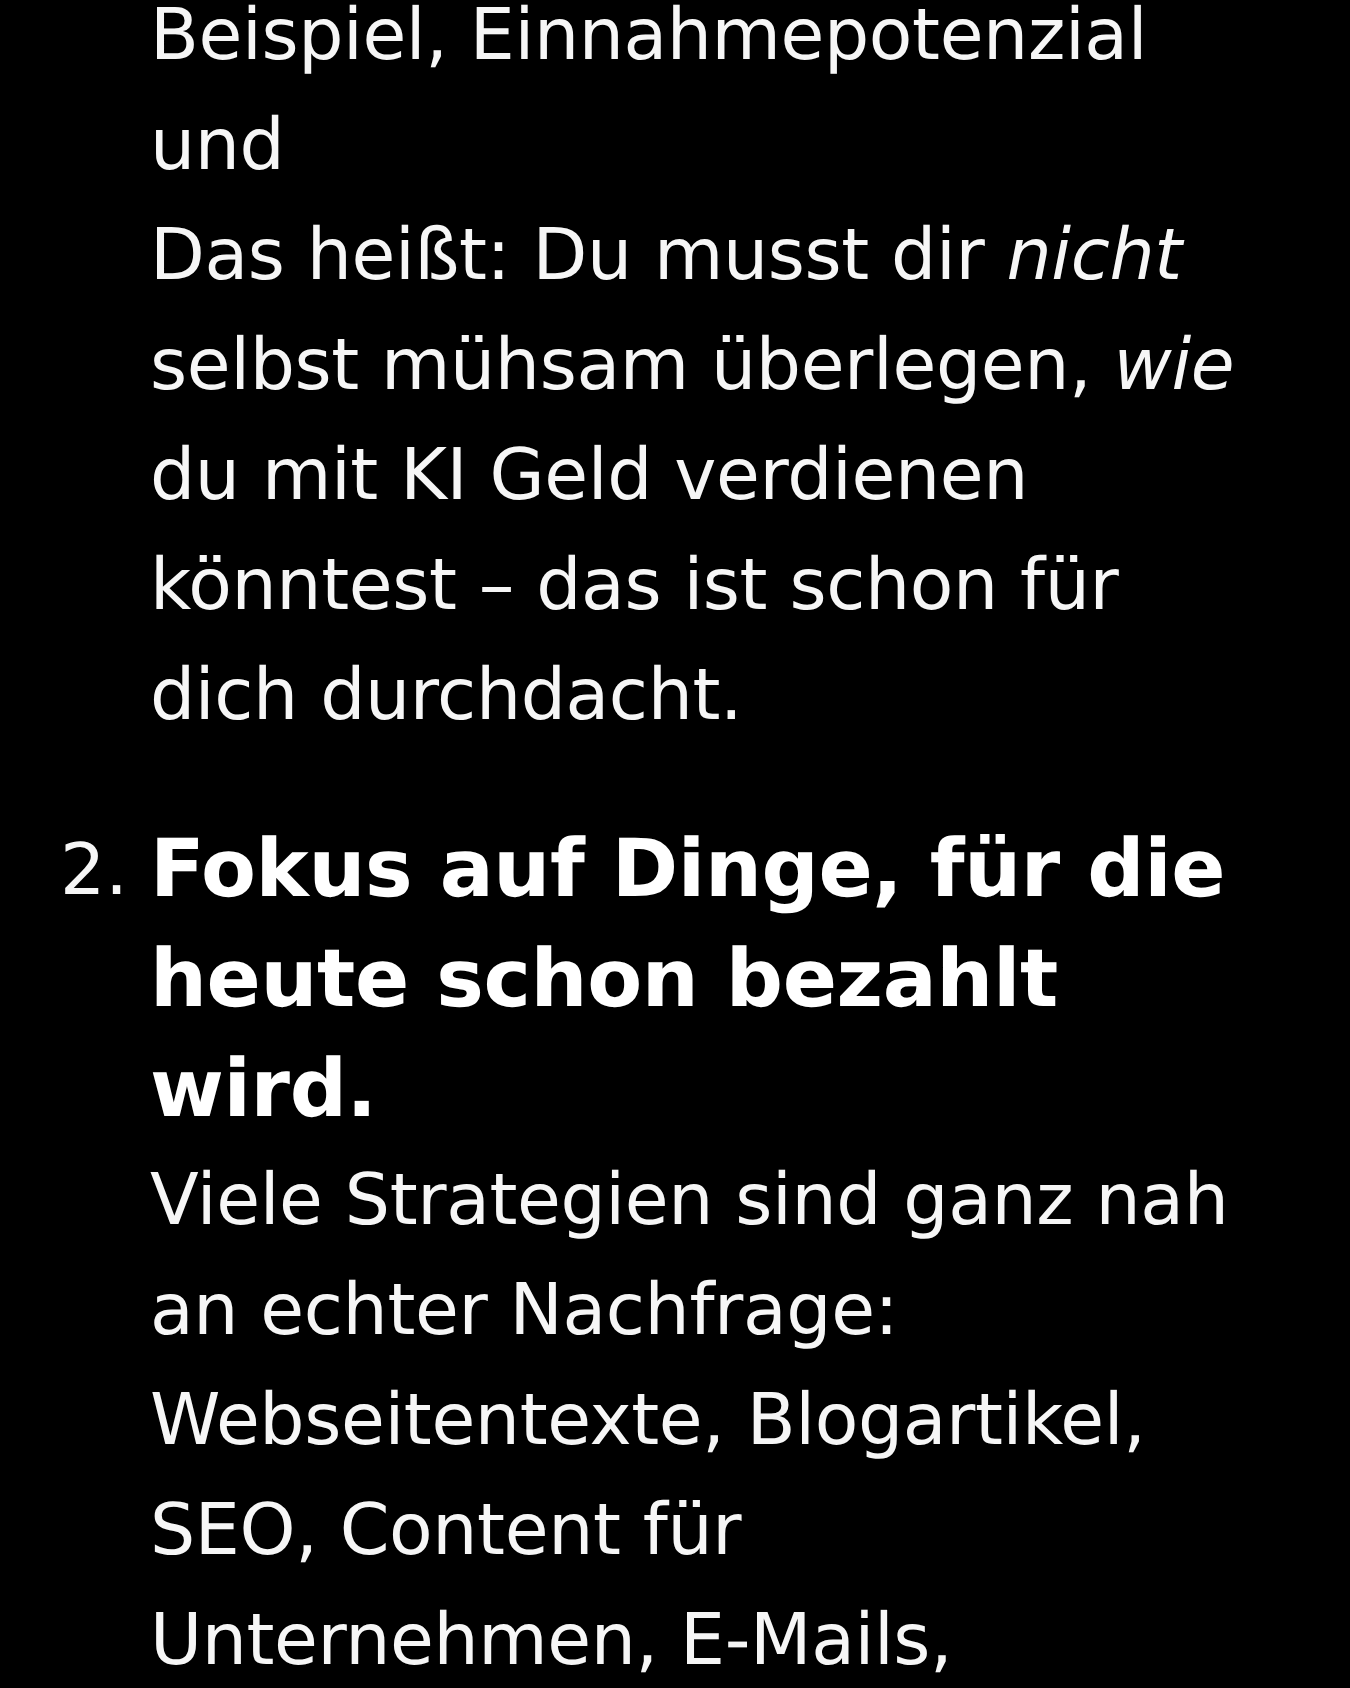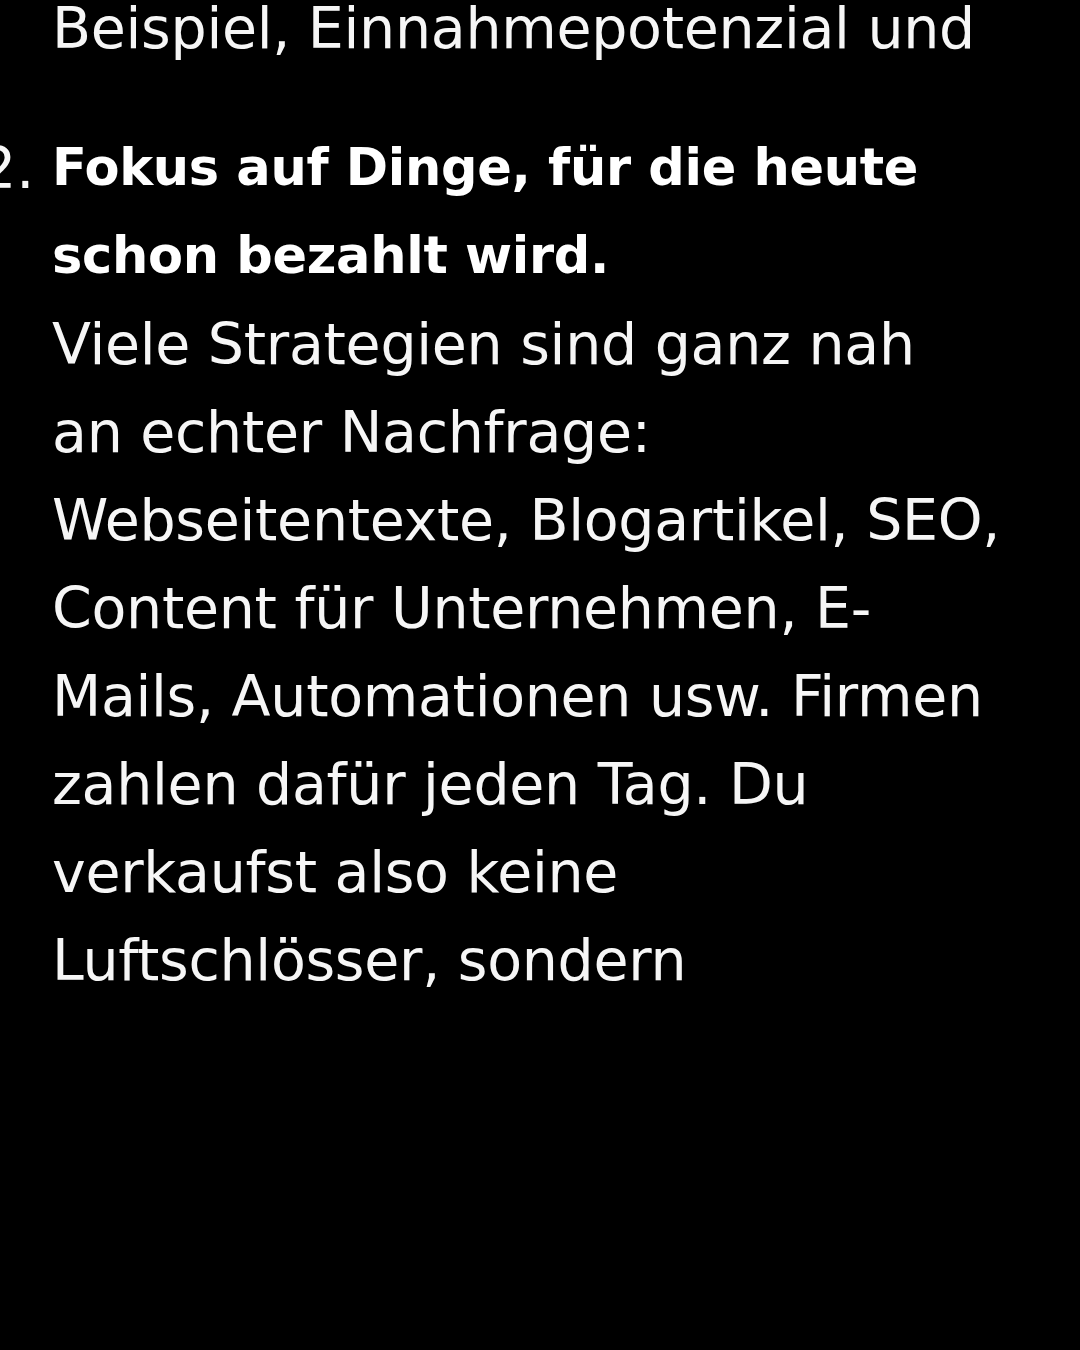--- a/index.html
+++ b/index.html
@@ -14,21 +14,21 @@
     font-family: "DejaVu Sans", sans-serif;
     color: #ffffff;
   }
 
   .page {
     width: 1080px;
     height: 1187px;
     background: #000000;
     position: relative;
     box-sizing: border-box;
-    padding: 0 78px 0 52px;
+    padding: 0 78px 0 120px;
     border-radius: 16px;
   }
 
   .flow {
     position: relative;
     top: -16px;
   }
 
   .para {
     font-size: 57px;
@@ -55,21 +55,21 @@
     position: absolute;
     left: -72px;
     top: 0;
     font-size: 57px;
     line-height: 88px;
     color: #f6f6f6;
   }
 
   .item-heading {
     font-weight: 700;
-    font-size: 51px;
+    font-size: 64px;
     line-height: 88px;
     letter-spacing: -0.3px;
     color: #ffffff;
     margin: 0;
   }
 
   .item-body {
     font-size: 57px;
     line-height: 88px;
     letter-spacing: -0.3px;
@@ -78,20 +78,21 @@
   }
 </style>
 </head>
 <body>
 
 <div class="page">
   <div class="flow">
 
     <p class="para">Beispiel, Einnahmepotenzial und</p>
 
+    <p class="para"><span>Das heißt: Du musst dir </span><em>nicht</em><span> selbst mühsam überlegen, </span><em>wie</em><span> du mit KI Geld verdienen könntest – das ist schon für dich durchdacht.</span></p>
 
     <div class="gap"></div>
 
     <div class="list-item">
       <span class="list-marker">2.</span>
       <p class="item-heading">Fokus auf Dinge, für die heute schon bezahlt wird.</p>
       <p class="item-body">Viele Strategien sind ganz nah an echter Nachfrage: Webseitentexte, Blogartikel, SEO, Content für Unternehmen, E-Mails, Automationen usw. Firmen zahlen dafür jeden Tag. Du verkaufst also keine Luftschlösser, sondern</p>
     </div>
 
   </div>

